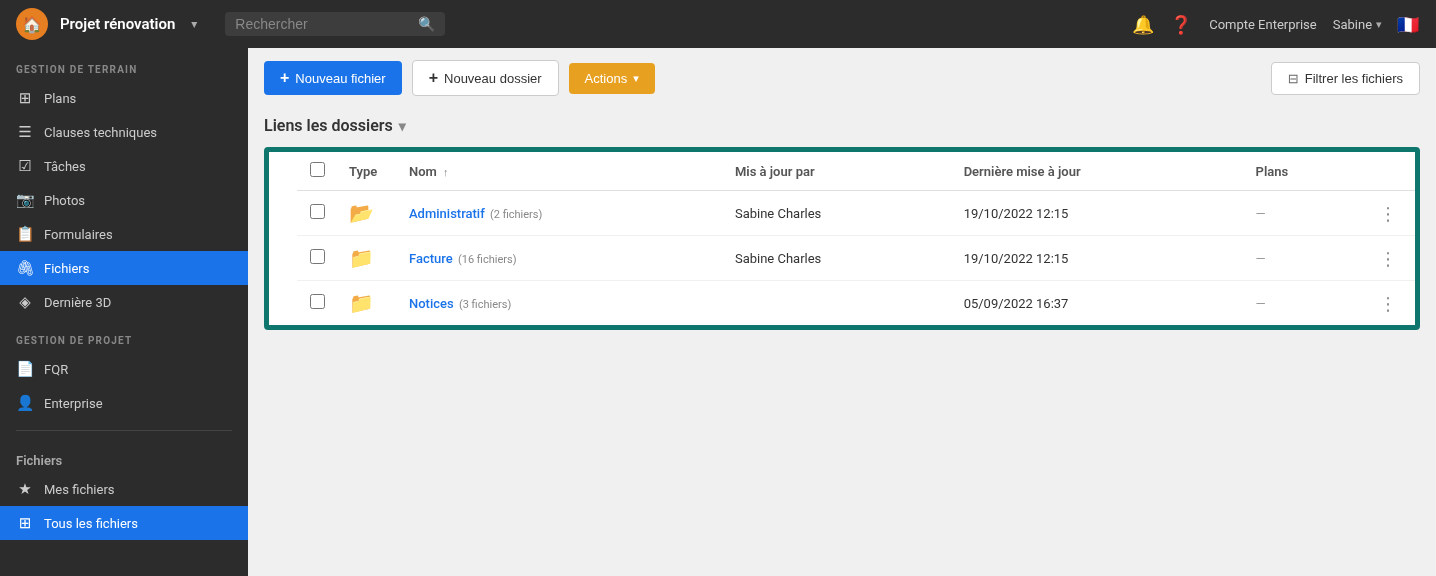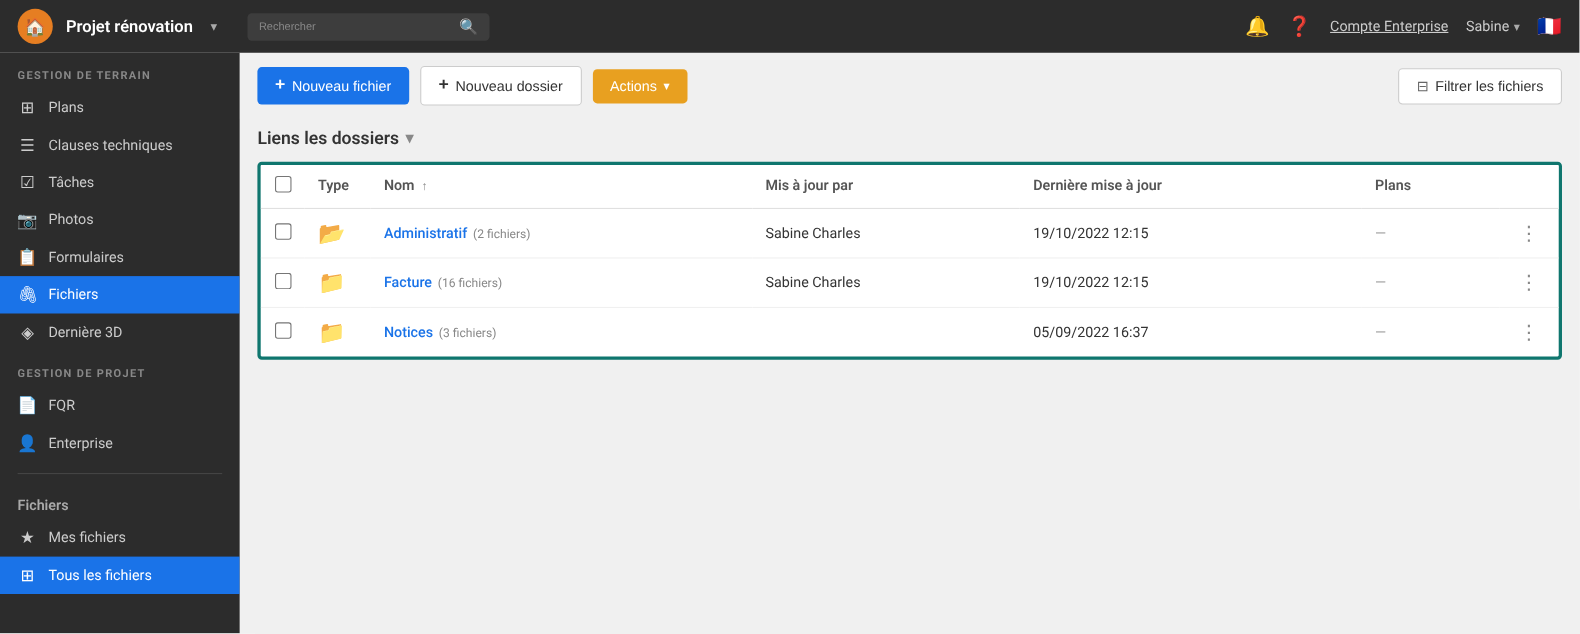--- a/index.html
+++ b/index.html
@@ -14,36 +14,36 @@
       width: 32px; height: 32px; border-radius: 50%; background: #e67e22;
       display: flex; align-items: center; justify-content: center; font-size: 16px; flex-shrink: 0;
     }
     .topbar-title { font-weight: 600; font-size: 15px; flex-shrink: 0; }
     .topbar-chevron { color: #aaa; margin-left: 4px; font-size: 12px; cursor: pointer; }
     .topbar-search {
       display: flex; align-items: center; background: #3d3d3d; border-radius: 4px;
       padding: 4px 10px; gap: 8px; margin-left: 16px; flex: 0 0 220px;
     }
     .topbar-search input {
-      background: transparent; border: none; outline: none; color: #f97316; font-size: 10px; width: 100%;
+      background: transparent; border: none; outline: none; color: #f97316; font-size: 14px; width: 100%;
     }
     .topbar-search input::placeholder { color: #888; }
     .topbar-spacer { flex: 1; }
     .topbar-icons { display: flex; align-items: center; gap: 16px; }
     .topbar-icon { color: #ccc; cursor: pointer; font-size: 18px; }
-    .topbar-account { color: #ccc; font-size: 13px; cursor: pointer; text-decoration: underline; }
+    .topbar-account { color: #ccc; font-size: 13px; cursor: pointer; }
     .topbar-user { display: flex; align-items: center; gap: 4px; color: #ccc; font-size: 13px; cursor: pointer; }
     .topbar-flag { font-size: 18px; }
 
     
     .layout { display: flex; flex: 1; overflow: hidden; }
 
     
     .sidebar {
-      width: 218px; background: #2c2c2c; color: #fff; flex-shrink: 0;
+      width: 248px; background: #2c2c2c; color: #fff; flex-shrink: 0;
       overflow-y: auto; display: flex; flex-direction: column;
     }
     .sidebar-section-label {
       font-size: 10px; font-weight: 700; color: #888; letter-spacing: 1.2px;
       padding: 16px 16px 6px; text-transform: uppercase;
     }
     .sidebar-item {
       display: flex; align-items: center; gap: 10px; padding: 8px 16px;
       cursor: pointer; color: #ccc; font-size: 13px; border-radius: 0;
       transition: background 0.15s;
@@ -89,21 +89,21 @@
 
     
     .folder-header {
       display: flex; align-items: center; gap: 6px; padding: 8px 0 12px;
       font-size: 16px; font-weight: 600; color: #333;
     }
     .folder-header-chevron { color: #888; font-size: 14px; cursor: pointer; }
 
     
     .table-container {
-      background: #fff; border-radius: 4px; border: 3px solid #0f766e; overflow: hidden;
+      background: #fff; border-radius: 4px; border: 5px solid #0f766e; overflow: hidden; padding-left: 28px;
     }
     table { width: 100%; border-collapse: collapse; }
     thead tr { border-bottom: 1px solid #e0e0e0; }
     thead th {
       padding: 10px 12px; text-align: left; font-size: 13px; font-weight: 600;
       color: #555; background: #fff;
     }
     thead th:first-child { width: 40px; }
     thead th.type-col { width: 60px; }
     tbody tr { border-bottom: 1px solid #f0f0f0; }

